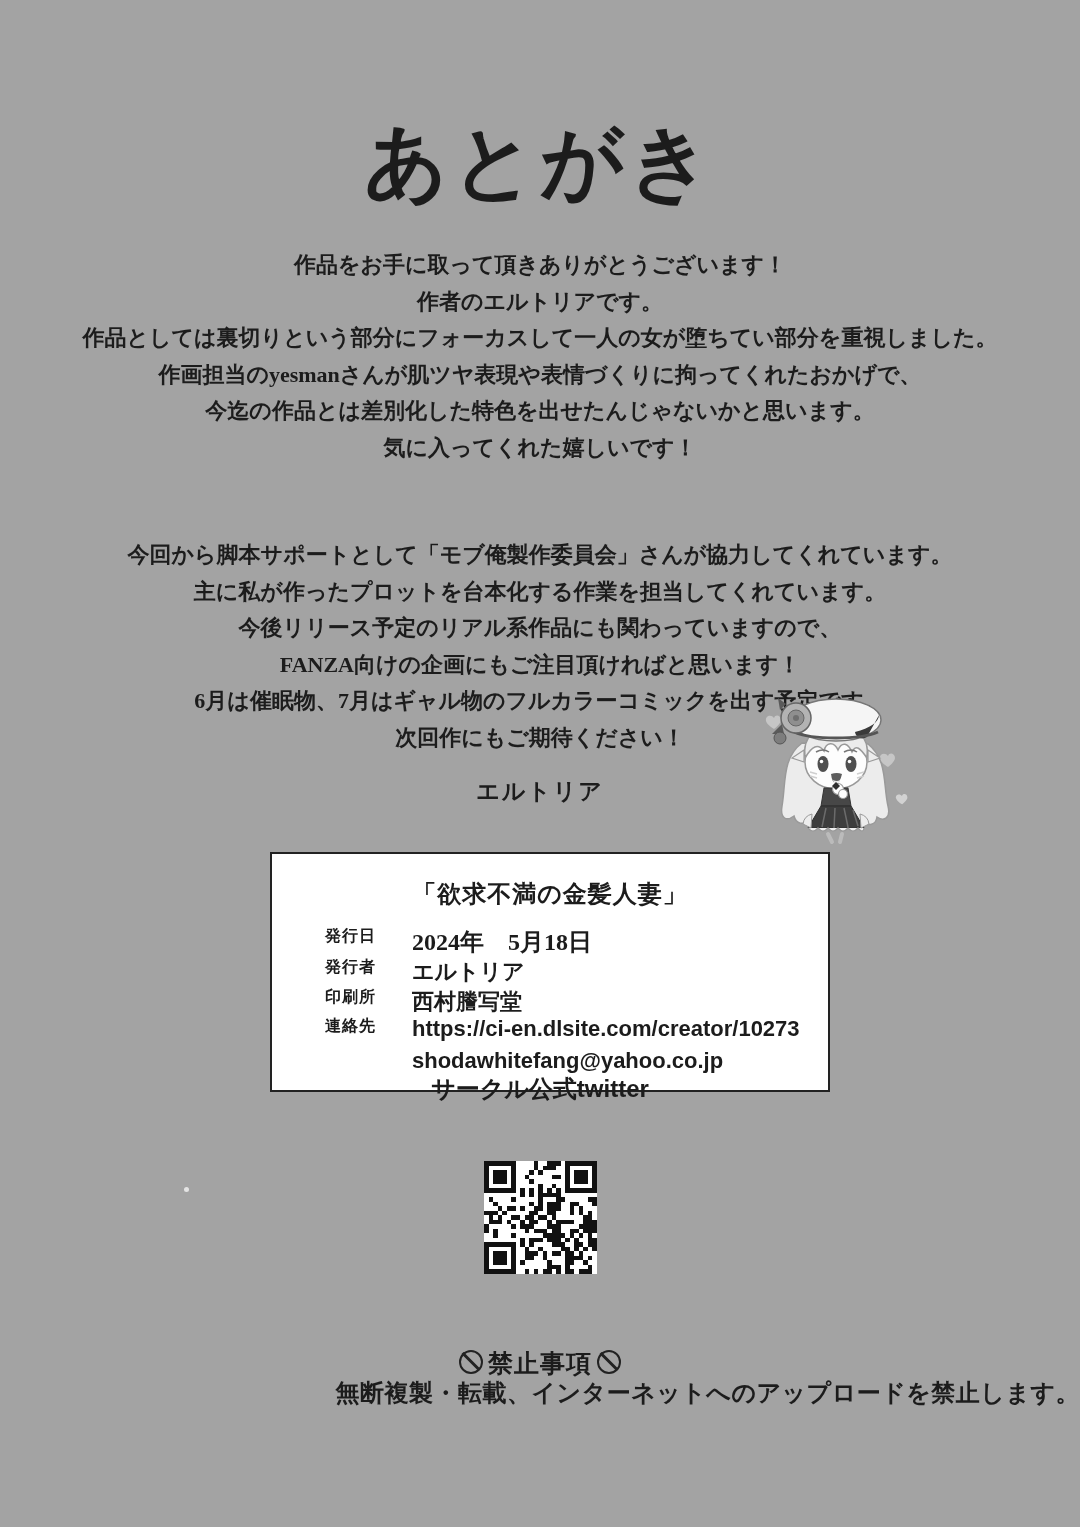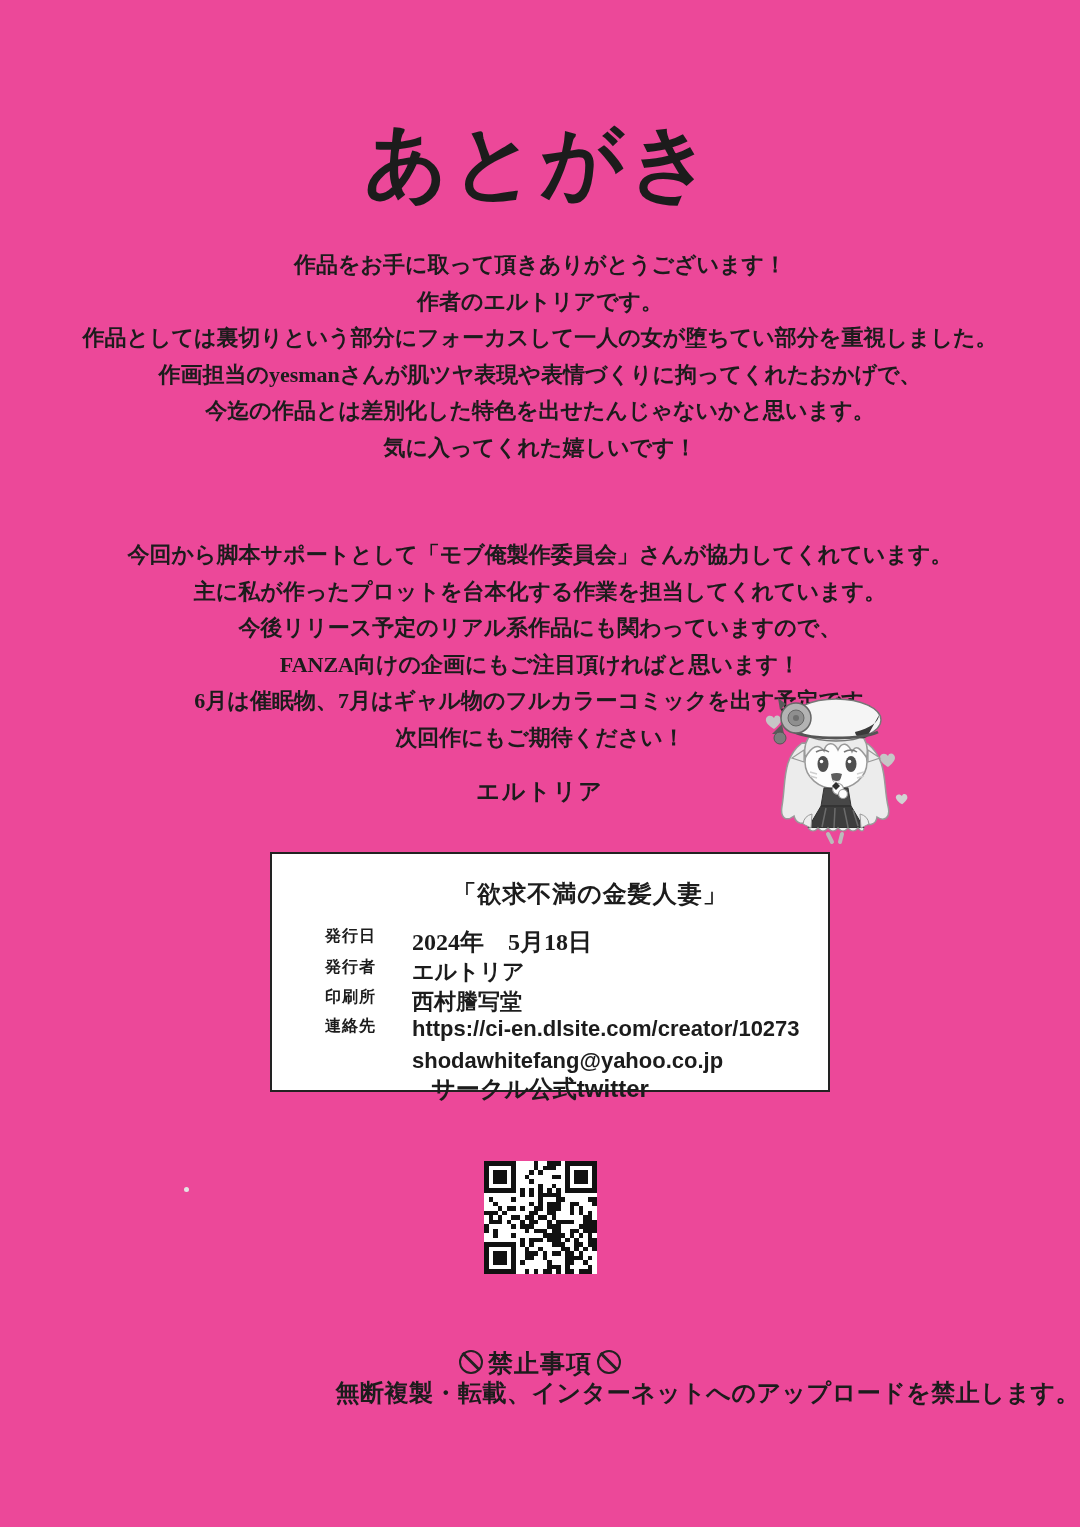--- a/index.html
+++ b/index.html
@@ -1,21 +1,21 @@
 <!DOCTYPE html>
 <html lang="ja"><head>
 <meta charset="utf-8">
 <title>あとがき</title>
 <style>
   html,body{margin:0;padding:0;background:#ffffff;}
   .page{
     position:relative;
     width:1080px;height:1527px;
     margin:0 auto;
-    background:#ec4899;
+    background:#a3a3a3;
     color:#1c1c1c;
     overflow:hidden;
   }
   .serif{font-family:"Liberation Serif","DejaVu Serif",serif;}
   .sans{font-family:"Liberation Sans","DejaVu Sans",sans-serif;}
 
   .page-title{
     position:absolute;top:108px;left:0;width:100%;
     text-align:center;
     font-size:82px;font-weight:700;
@@ -45,21 +45,20 @@
     width:560px;height:240px;
     border:2px solid #222;
     background:#fff;
     box-sizing:border-box;
   }
   .book-title{
     position:absolute;top:24px;left:0;width:100%;
     text-align:center;
     font-size:24px;font-weight:700;
     letter-spacing:1px;
-    padding-left:40px;
   }
   .crow{position:absolute;left:0;width:100%;height:28px;}
   .crow .clabel{
     position:absolute;left:53px;
     font-size:16px;font-weight:700;letter-spacing:1px;
   }
   .crow .cvalue{
     position:absolute;left:140px;
     font-size:22px;font-weight:600;
   }

